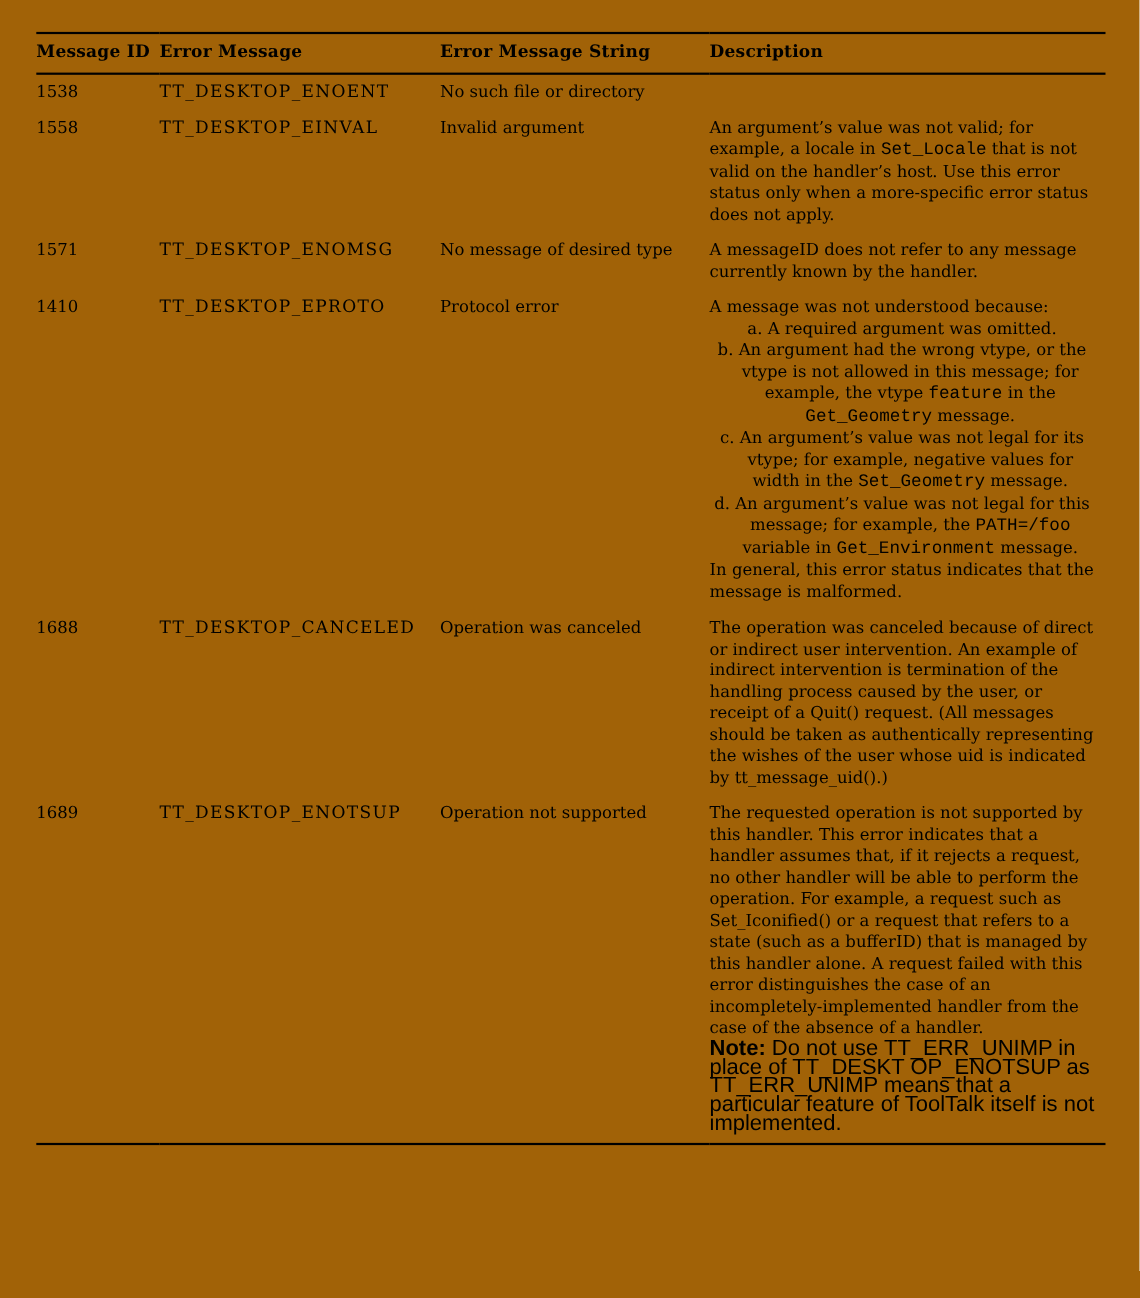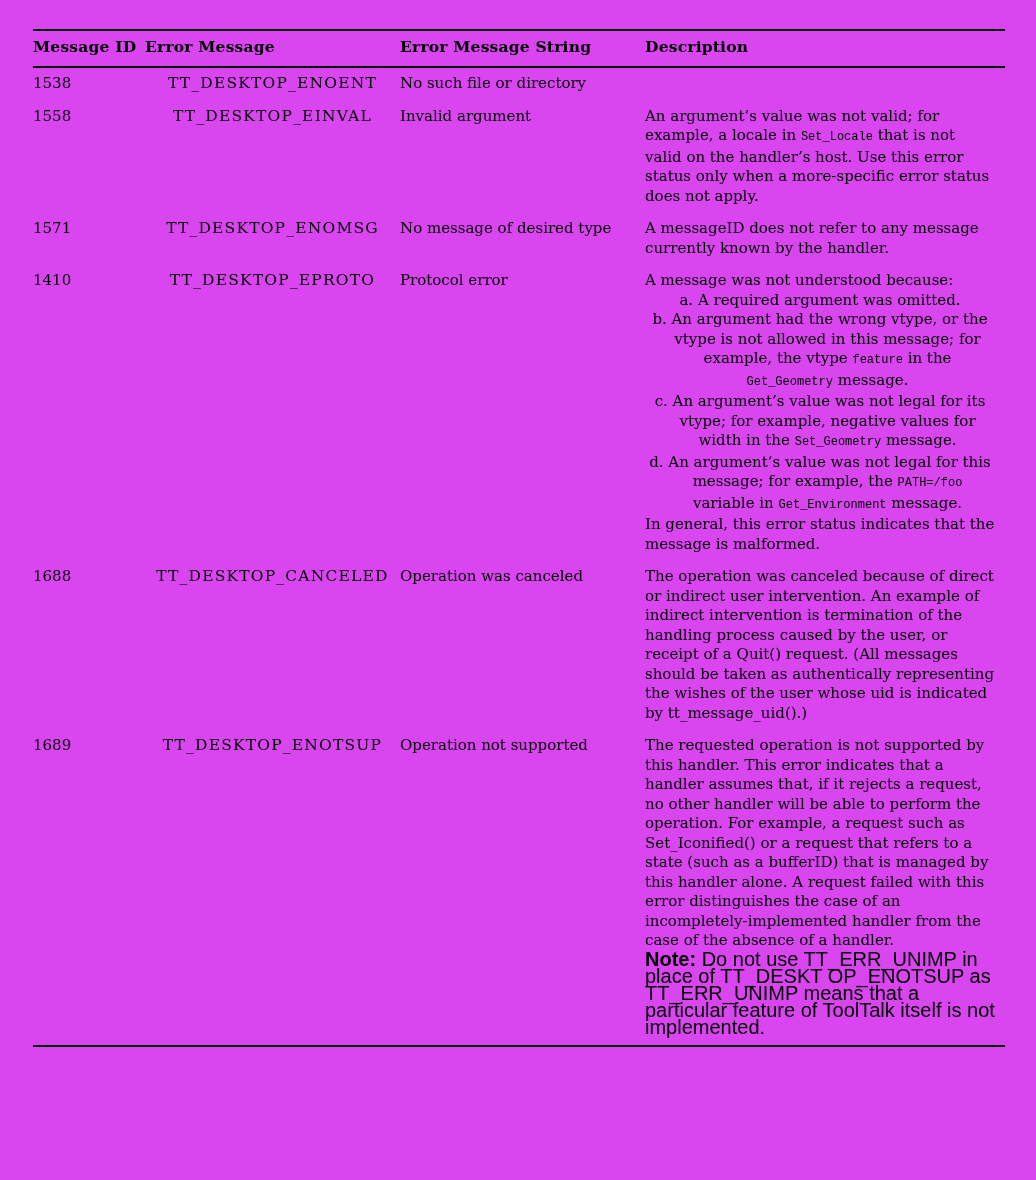--- a/index.html
+++ b/index.html
@@ -1,21 +1,21 @@
 <!DOCTYPE html>
 <html><head>
 <meta charset="utf-8">
 <style>
   * { margin: 0; padding: 0; box-sizing: border-box; }
   html, body { background: #ffffff; }
   .page {
     position: relative;
     width: 1036px;
     height: 1180px;
-    background: #d946ef;
+    background: #a16207;
     color: #000000;
     font-family: "DejaVu Serif", serif;
     overflow: hidden;
   }
   table.error-table {
     border-collapse: collapse;
     table-layout: fixed;
     width: 972px;
     margin: 29px 31px 0 33px;
     border-top: 2px solid #000;
@@ -36,32 +36,32 @@
     letter-spacing: 0.2px;
   }
   td {
     vertical-align: top;
     font-size: 15px;
     line-height: 19.5px;
     padding: 13px 0 0 0;
   }
   tbody tr:first-child td { padding-top: 6px; }
   tbody tr:last-child td { padding-bottom: 9px; }
-  td.c-err { font-size: 15.5px; letter-spacing: 1.2px; text-align: center; }
+  td.c-err { font-size: 15.5px; letter-spacing: 1.2px; }
   td.c-str { padding-right: 18px; }
   td.c-desc { padding-right: 10px; }
   .c-desc .para { }
   .c-desc .item {
     padding-left: 15px;
     text-indent: -15px;
     text-align: center;
   }
   .mono {
     font-family: "Liberation Mono", monospace;
-    font-size: 12px;
+    font-size: 16px;
   }
   .c-desc .note {
     font-family: "Liberation Sans", sans-serif;
     font-size: 20px;
     line-height: 17px;
   }
   .note .bold { font-weight: 700; }
 </style>
 </head>
 <body>

